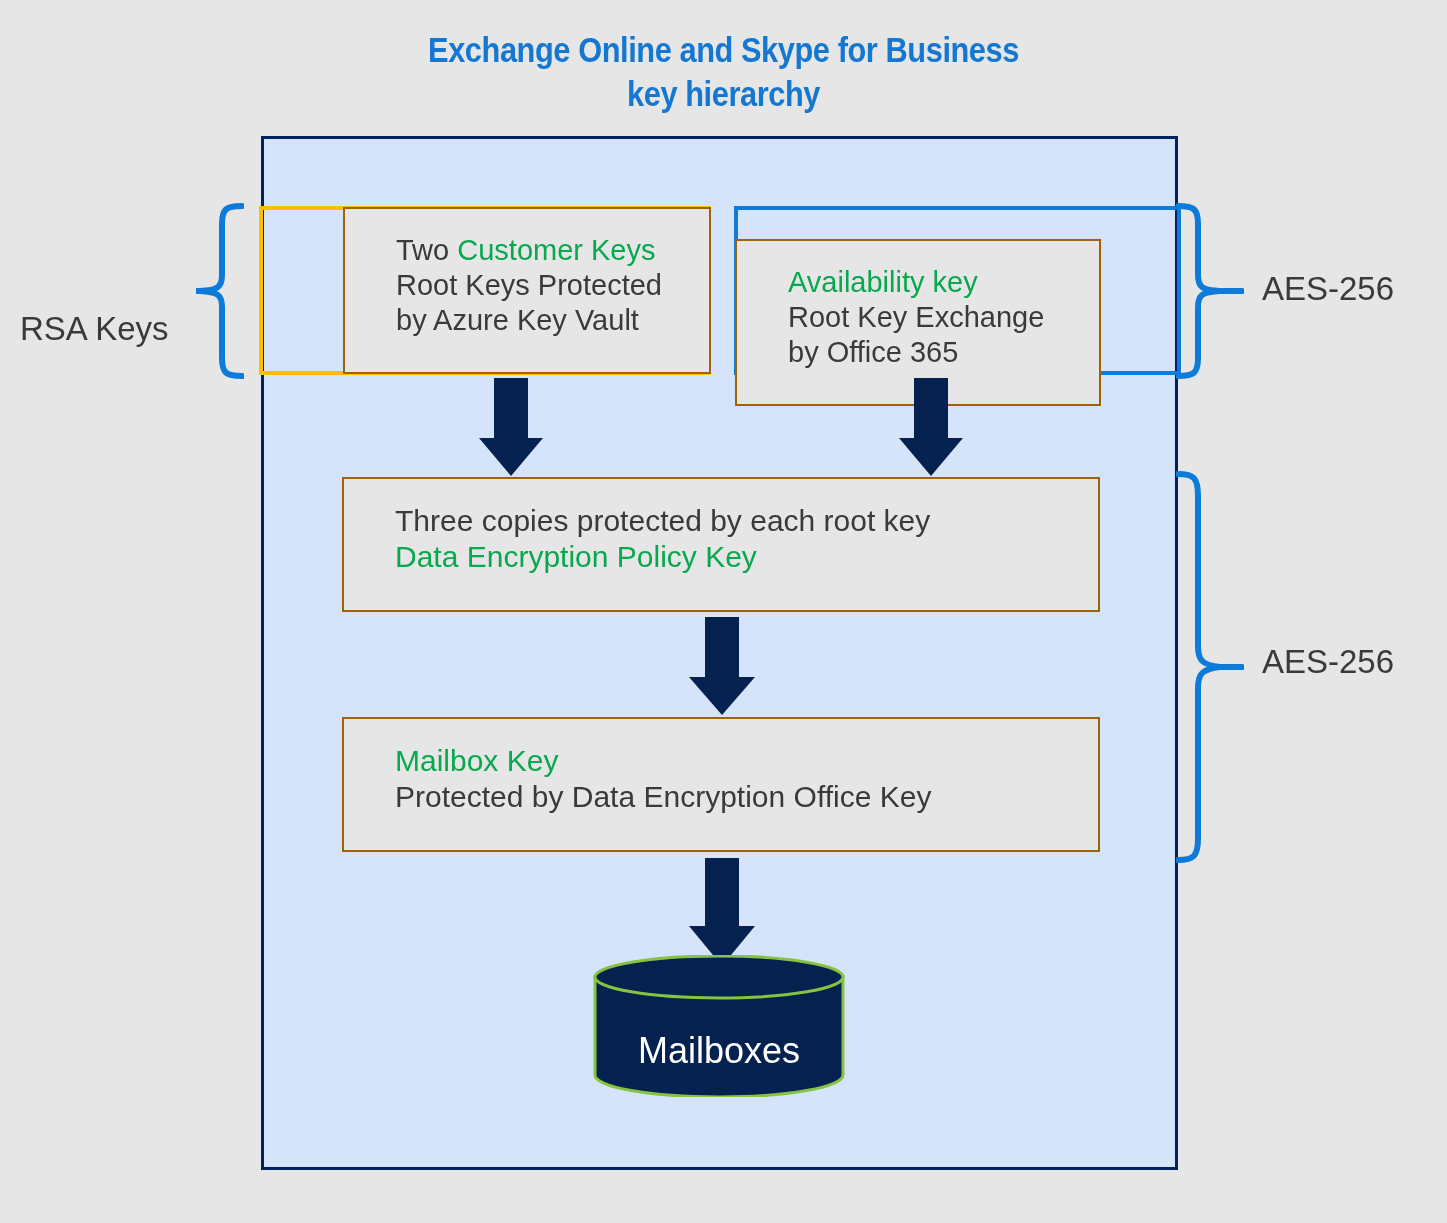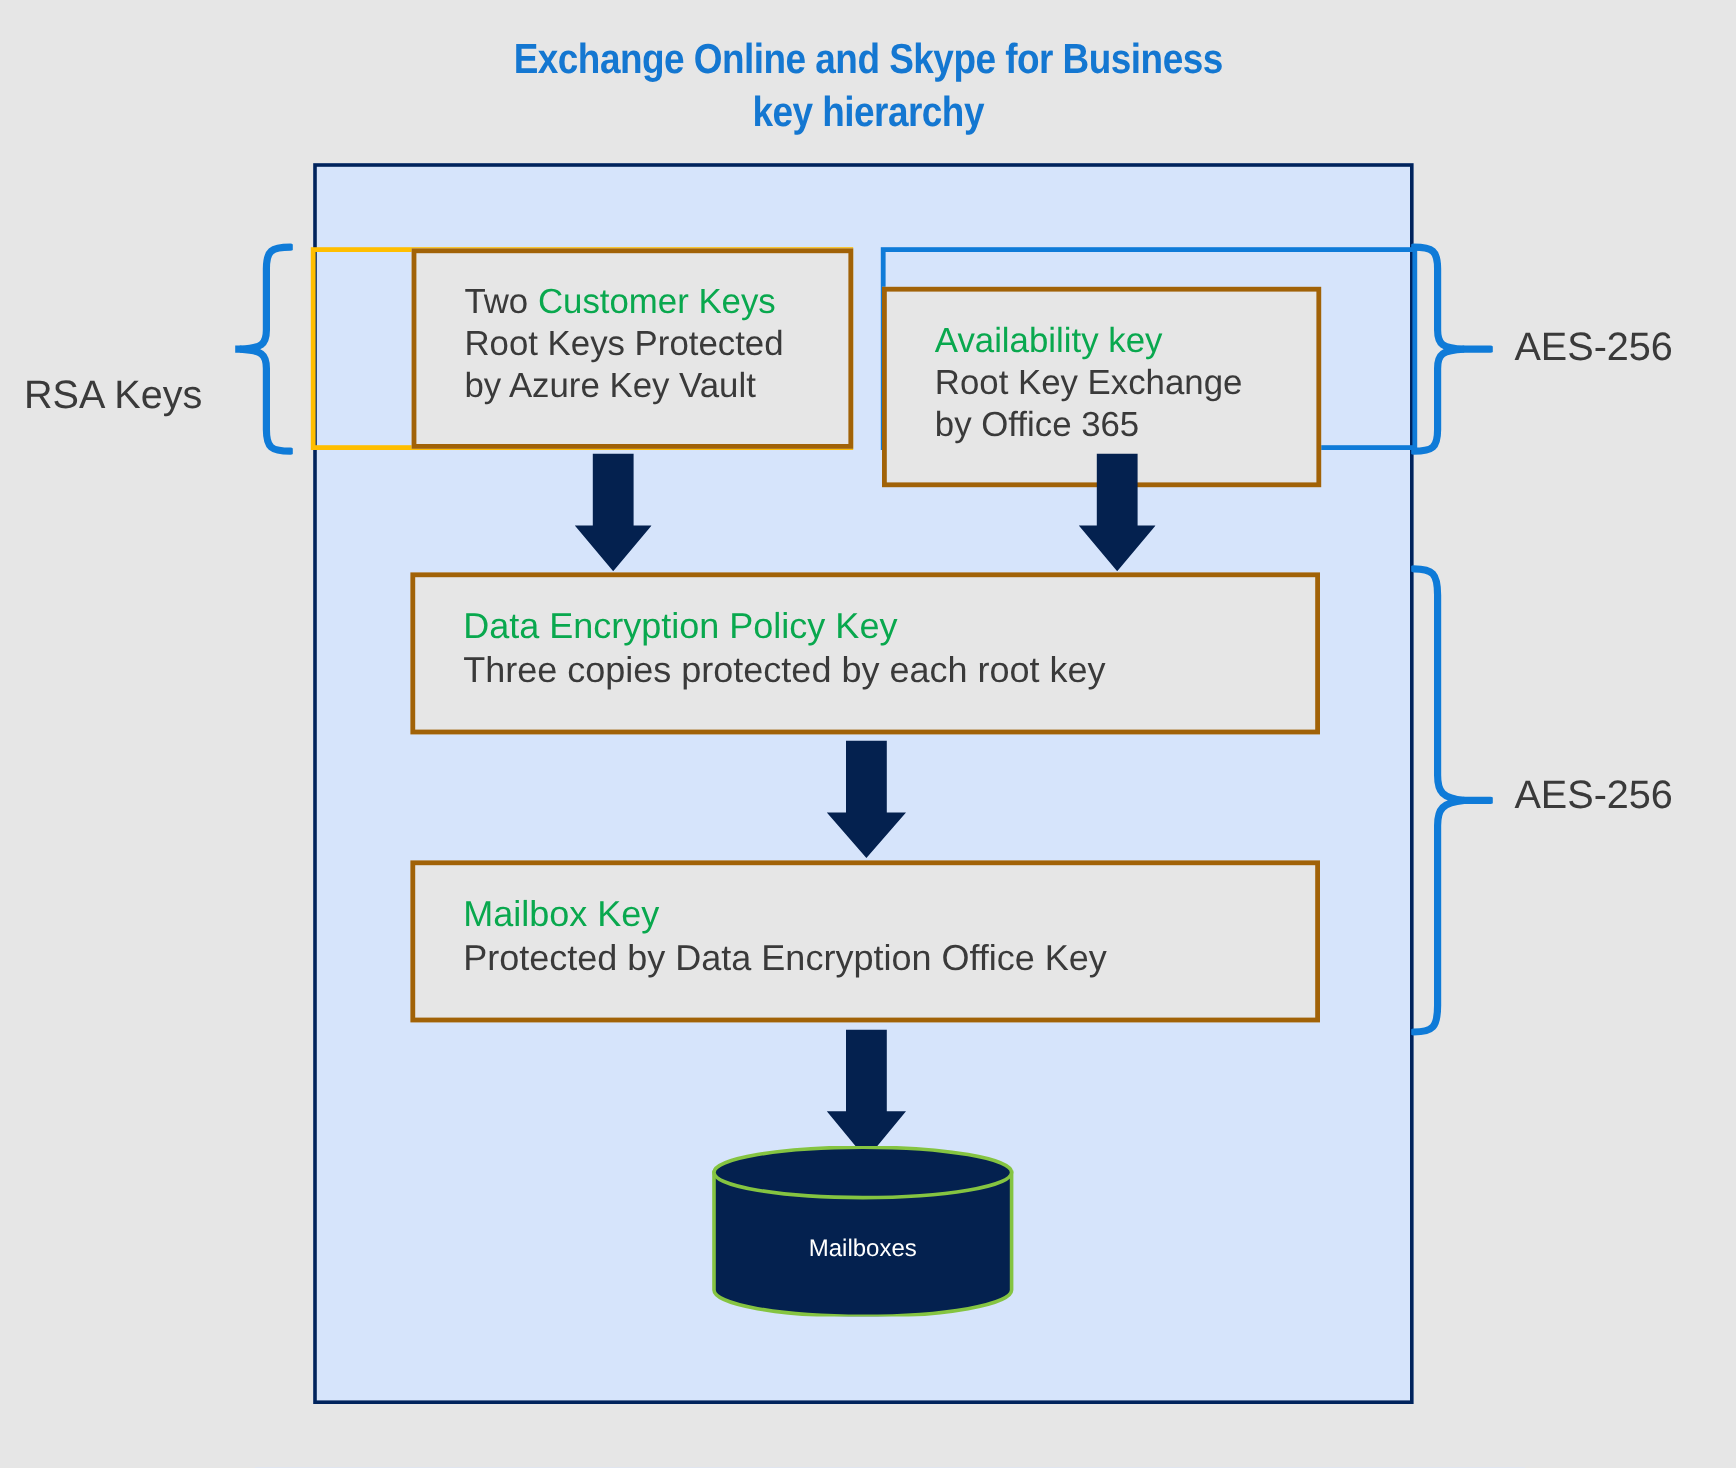--- a/index.html
+++ b/index.html
@@ -48,23 +48,23 @@
   }
   .grp-blue{
     left:734px;top:206px;width:447px;height:169px;
     border:4px solid #0f7bd8;
   }
 
   
   .card{
     position:absolute;
     background:#e6e6e6;
-    border:4px solid #a16207;
+    border:2px solid #a16207;
     box-sizing:border-box;
-    padding:24px 0 0 40px;
+    padding:24px 0 0 51px;
   }
   .card-customer{left:343px;top:207px;width:368px;height:167px;}
   .card-availability{left:735px;top:207px;width:366px;height:167px;margin-top:32px;}
   .card-depk{left:342px;top:477px;width:758px;height:135px;}
   .card-mailboxkey{left:342px;top:717px;width:758px;height:135px;}
 
   .line{
     display:block;
     font-size:29px;
     line-height:35px;
@@ -92,21 +92,21 @@
   .lbl-rsa{left:20px;top:268px;margin-top:42px;}
   .lbl-aes-top{left:1262px;top:270px;}
   .lbl-aes-bottom{left:1262px;top:643px;}
 
   
   .cyl{position:absolute;left:593px;top:955px;width:252px;height:142px;}
   .cyl svg{display:block;}
   .cyl-label{
     position:absolute;left:593px;top:1030px;width:252px;
     text-align:center;
-    font-size:20px;
+    font-size:36px;
     color:#ffffff;
     white-space:nowrap;
   }
 </style>
 </head>
 <body>
 
 <div class="stage">
 
   <div class="title">
@@ -126,22 +126,22 @@
     <span class="line">by Azure Key Vault</span>
   </div>
 
   <div class="card card-availability">
     <span class="line green">Availability key</span>
     <span class="line">Root Key Exchange</span>
     <span class="line">by Office 365</span>
   </div>
 
   <div class="card card-depk">
+    <span class="line">Three copies protected by each root key</span>
     <span class="line green">Data Encryption Policy Key</span>
-    <span class="line">Three copies protected by each root key</span>
   </div>
 
   <div class="card card-mailboxkey">
     <span class="line green">Mailbox Key</span>
     <span class="line">Protected by Data Encryption Office Key</span>
   </div>
 
   <div class="arrow" style="left:479px;top:378px;">
     <svg width="64" height="98" viewBox="0 0 64 98">
       <polygon points="15,0 49,0 49,60 64,60 32,98 0,60 15,60" fill="#04214f"></polygon>

